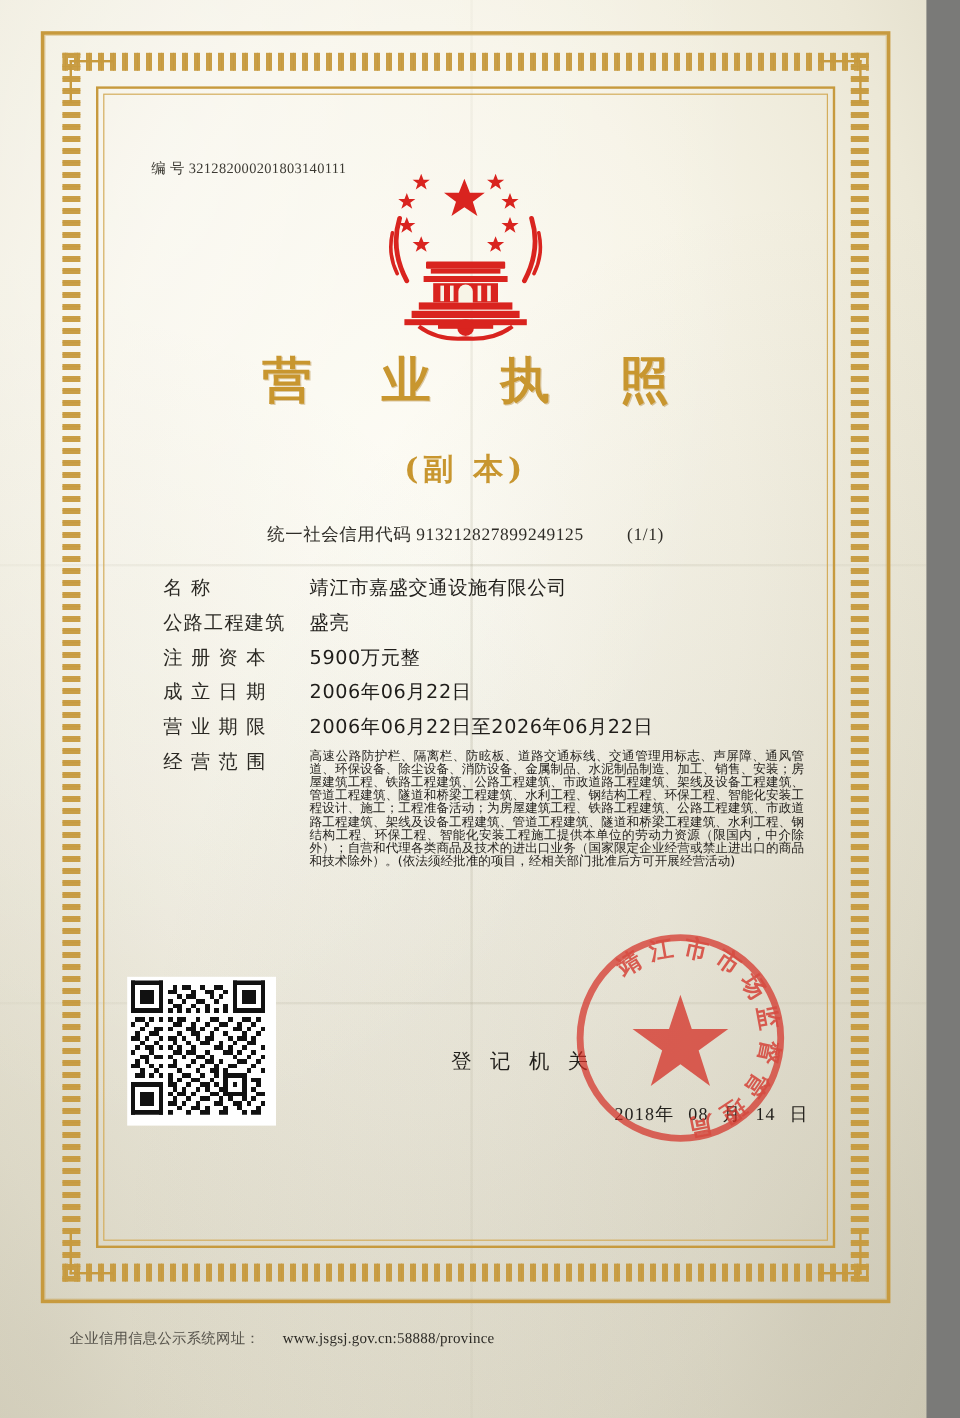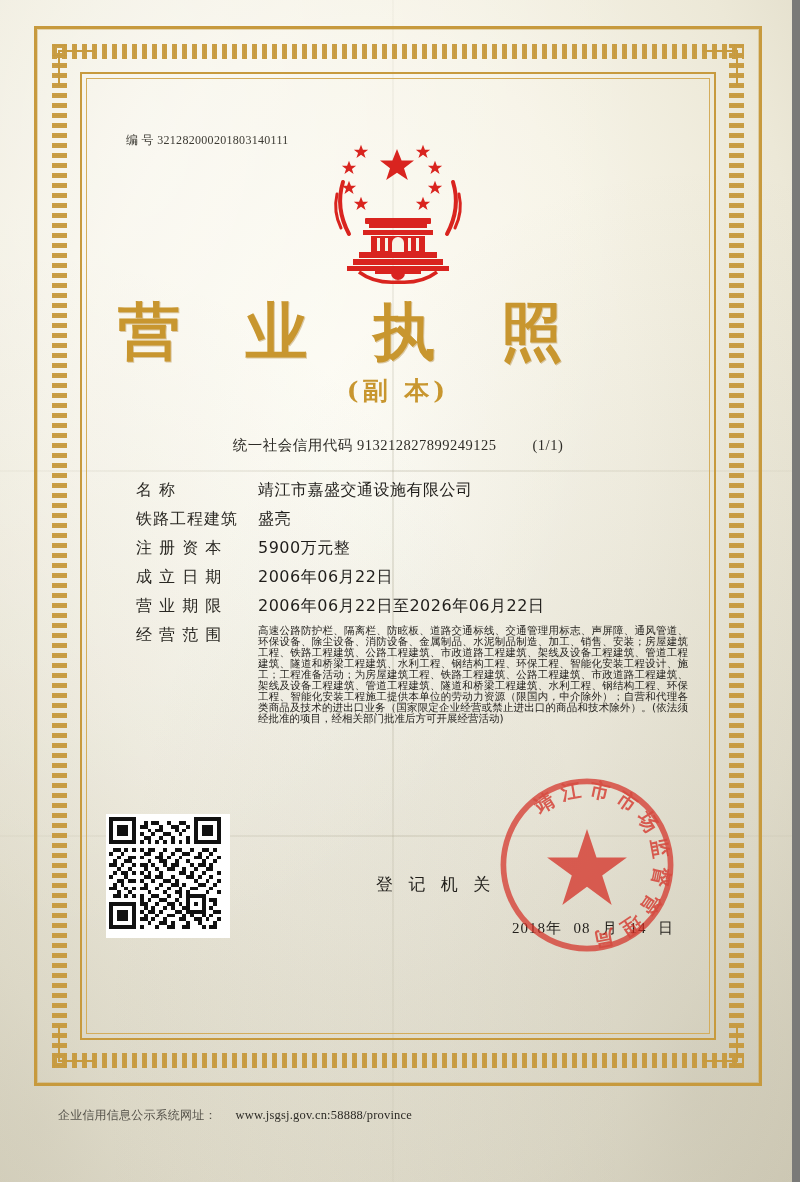--- a/index.html
+++ b/index.html
@@ -5,25 +5,26 @@
   html, body {
     margin: 0;
     padding: 0;
     background: #7a7a78;
   }
   body {
     font-family: "Liberation Sans", sans-serif;
   }
   #page {
     position: relative;
-    width: 792px;
+    width: 736px;
     height: 1182px;
     overflow: hidden;
     background:
       radial-gradient(ellipse at 45% 40%, #fdfcf3 0%, #f6f3e6 45%, #ece8d7 75%, #ddd8c4 100%);
+    padding-left: 36px;
   }
   
   .crease {
     position: absolute;
     background: rgba(160,155,130,0.18);
     pointer-events: none;
   }
   .crease.v1 { left: 392px; top: 0; width: 2px; height: 1182px; background: linear-gradient(to bottom, rgba(150,145,120,0.05), rgba(150,145,120,0.22), rgba(150,145,120,0.05)); }
   .crease.h1 { left: 0; top: 470px; width: 800px; height: 2px; background: linear-gradient(to right, rgba(150,145,120,0.05), rgba(150,145,120,0.2), rgba(150,145,120,0.05)); }
   .crease.h2 { left: 0; top: 835px; width: 800px; height: 2px; background: linear-gradient(to right, rgba(150,145,120,0.05), rgba(150,145,120,0.18), rgba(150,145,120,0.05)); }
@@ -113,23 +114,24 @@
   
   .emblem {
     position: absolute;
     left: 50%; top: 30px;
     transform: translateX(-50%);
     width: 170px; height: 170px;
   }
   .title {
     position: absolute;
     left: 0; right: 0; top: 198px;
+    text-align: center;
     font-family: "DejaVu Serif", "Liberation Serif", serif;
     font-weight: bold;
-    font-size: 62px;
+    font-size: 41px;
     letter-spacing: 22px;
     text-indent: 22px;
     color: #c8962f;
     text-shadow: 1px 1px 0 rgba(160,110,20,0.35);
   }
   .subtitle {
     position: absolute;
     left: 0; right: 0; top: 282px;
     text-align: center;
     font-family: "DejaVu Serif", "Liberation Serif", serif;
@@ -342,21 +344,21 @@
       <span>913212827899249125</span>
       <span class="pager">(1/1)</span>
     </div>
 
     <div class="fields">
       <div class="row">
         <div class="lbl">名      称</div>
         <div class="val">靖江市嘉盛交通设施有限公司</div>
       </div>
       <div class="row">
-        <div class="lbl">铁路工程建筑</div>
+        <div class="lbl">公路工程建筑</div>
         <div class="val">盛亮</div>
       </div>
       <div class="row">
         <div class="lbl">注 册 资 本</div>
         <div class="val">5900万元整</div>
       </div>
       <div class="row">
         <div class="lbl">成 立 日 期</div>
         <div class="val">2006年06月22日</div>
       </div>

